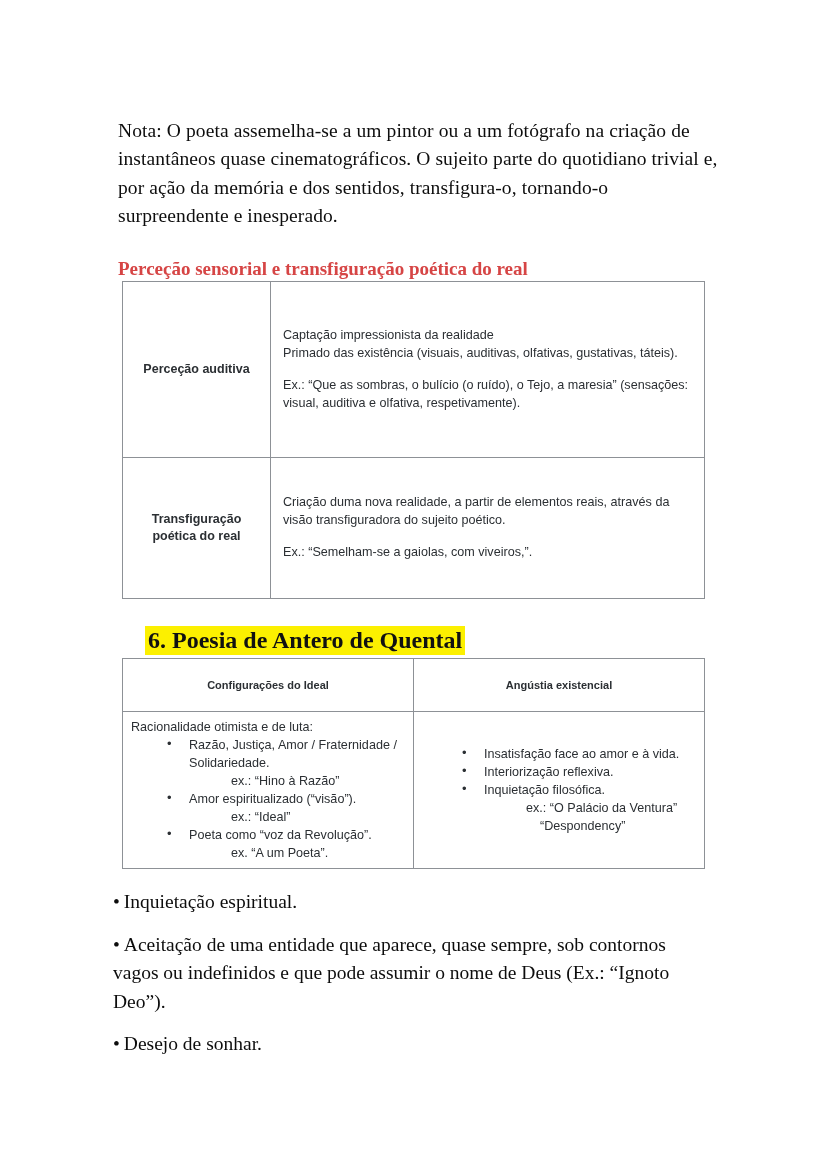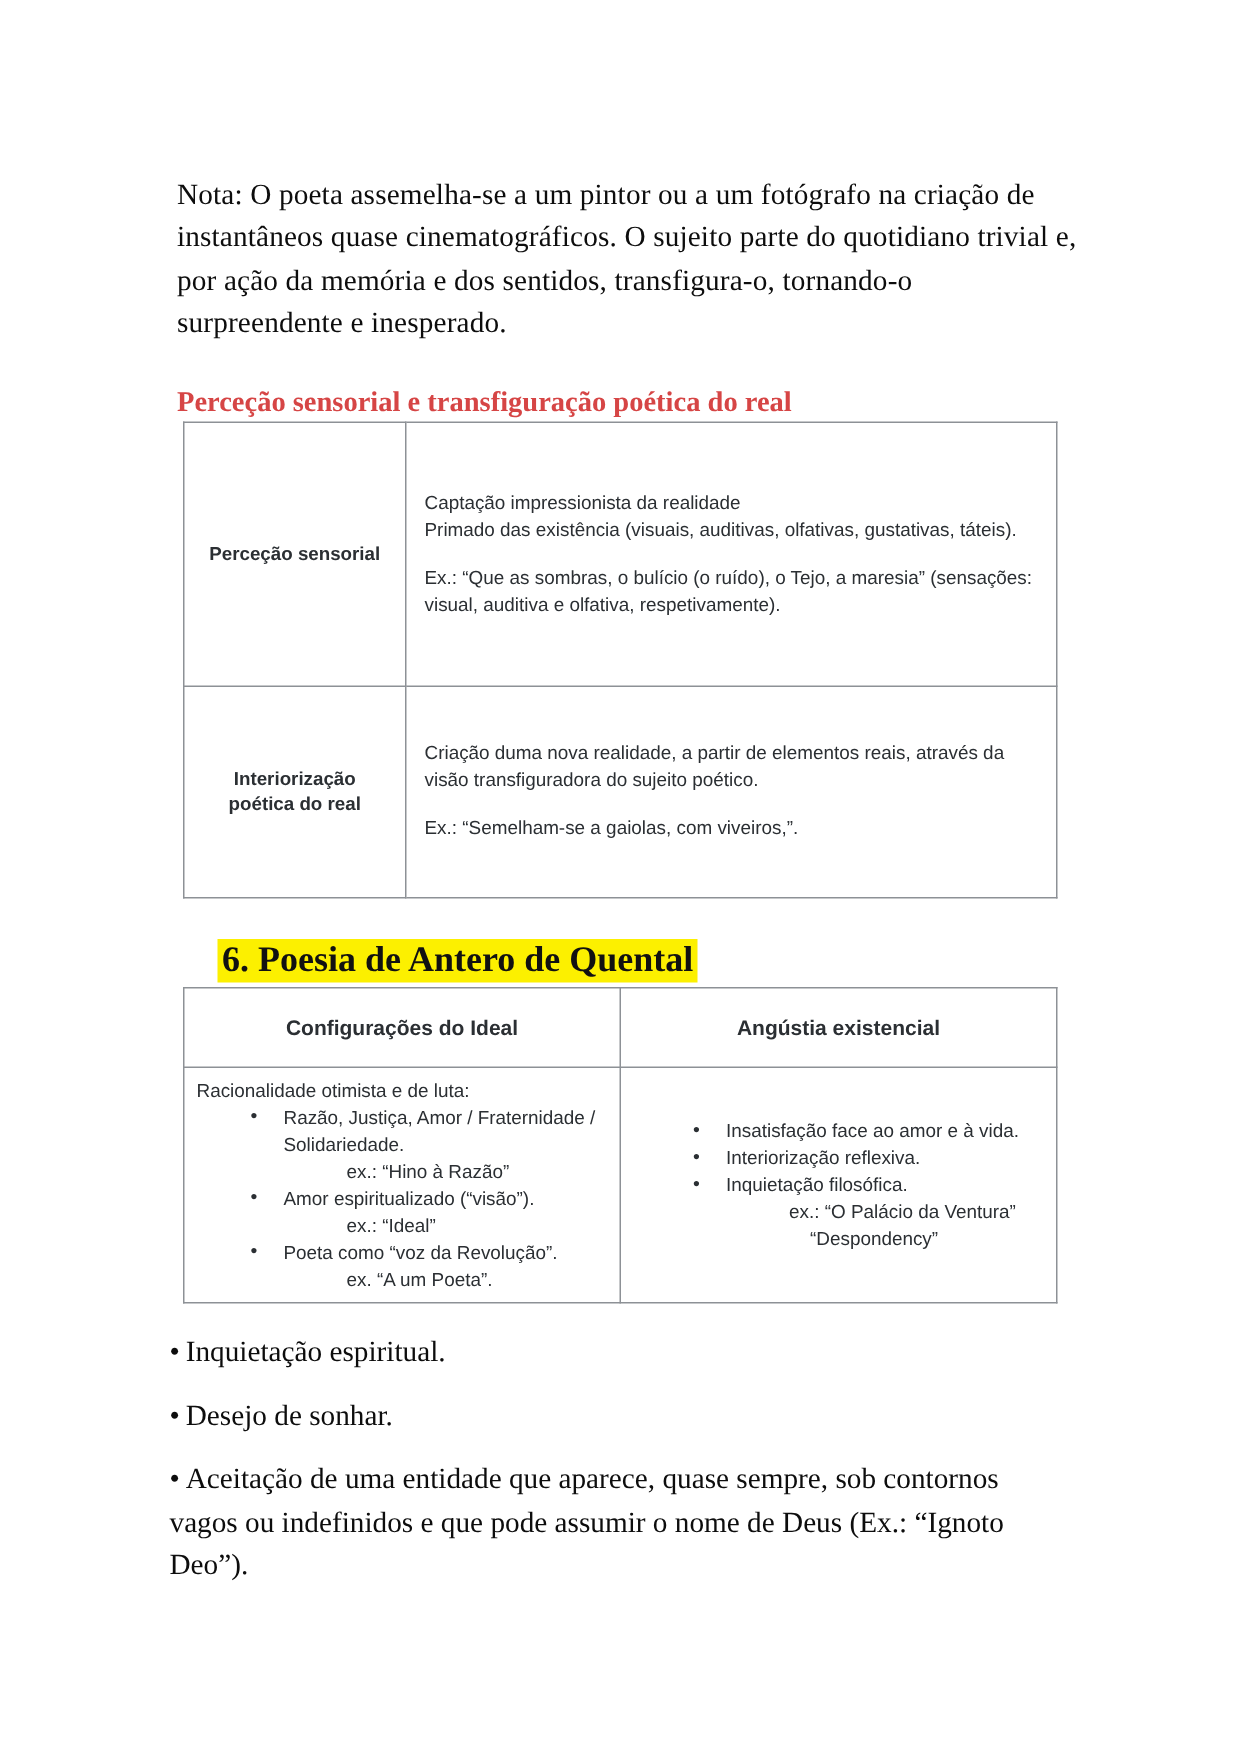--- a/index.html
+++ b/index.html
@@ -117,21 +117,21 @@
     left: 122px;
     top: 658px;
     width: 582px;
   }
   #table-antero col.c1 { width: 291px; }
   #table-antero col.c2 { width: 291px; }
 
   #table-antero th.hdr {
     text-align: center;
     font-weight: bold;
-    font-size: 14px;
+    font-size: 11px;
     line-height: 17px;
     height: 44px;
     padding: 4px 6px;
   }
   #table-antero td.body-cell {
     vertical-align: top;
     font-size: 12.6px;
     line-height: 18px;
     height: 141px;
     padding: 6px 6px 6px 8px;
@@ -195,32 +195,32 @@
 
   <h2 class="red-heading">Perceção sensorial e transfiguração poética do real</h2>
 
   <table class="doc-table" id="table-sensorial">
     <colgroup>
       <col class="c1">
         <col class="c2">
     </colgroup>
     <tbody>
       <tr class="r1">
-        <td class="label-cell">Perceção sensorial</td>
+        <td class="label-cell">Perceção auditiva</td>
         <td class="content-cell">
           <p class="cell-para">
             <span>Captação impressionista da realidade</span><br>
             <span>Primado das existência (visuais, auditivas, olfativas, gustativas, táteis).</span>
           </p>
           <p class="cell-para">Ex.: “Que as sombras, o bulício (o ruído), o Tejo, a maresia” (sensações: visual, auditiva e olfativa, respetivamente).</p>
         </td>
       </tr>
       <tr class="r2">
         <td class="label-cell">
-          <span>Interiorização</span><br>
+          <span>Transfiguração</span><br>
           <span>poética do real</span>
         </td>
         <td class="content-cell">
           <p class="cell-para">Criação duma nova realidade, a partir de elementos reais, através da visão transfiguradora do sujeito poético.</p>
           <p class="cell-para">Ex.: “Semelham-se a gaiolas, com viveiros,”.</p>
         </td>
       </tr>
     </tbody>
   </table>
 
@@ -275,20 +275,20 @@
         </td>
       </tr>
     </tbody>
   </table>
 
   <div class="bottom-list">
     <p class="bottom-item">
       <span class="b-dot">•</span><span>Inquietação espiritual.</span>
     </p>
     <p class="bottom-item">
+      <span class="b-dot">•</span><span>Aceitação de uma entidade que aparece, quase sempre, sob contornos vagos ou indefinidos e que pode assumir o nome de Deus (Ex.: “Ignoto Deo”).</span>
+    </p>
+    <p class="bottom-item">
       <span class="b-dot">•</span><span>Desejo de sonhar.</span>
     </p>
-    <p class="bottom-item">
-      <span class="b-dot">•</span><span>Aceitação de uma entidade que aparece, quase sempre, sob contornos vagos ou indefinidos e que pode assumir o nome de Deus (Ex.: “Ignoto Deo”).</span>
-    </p>
   </div>
 
 </div>
 
 </body></html>

